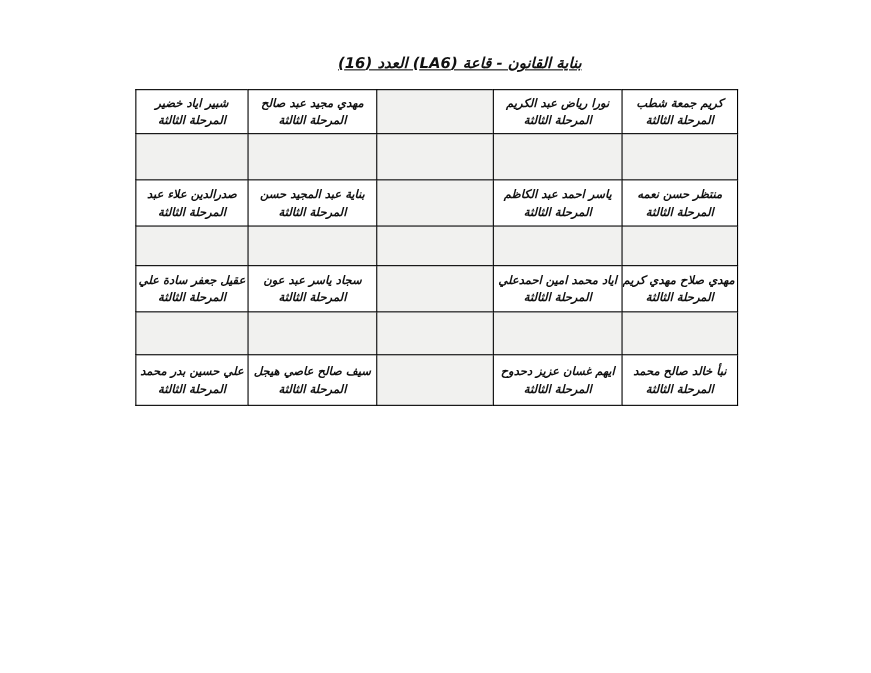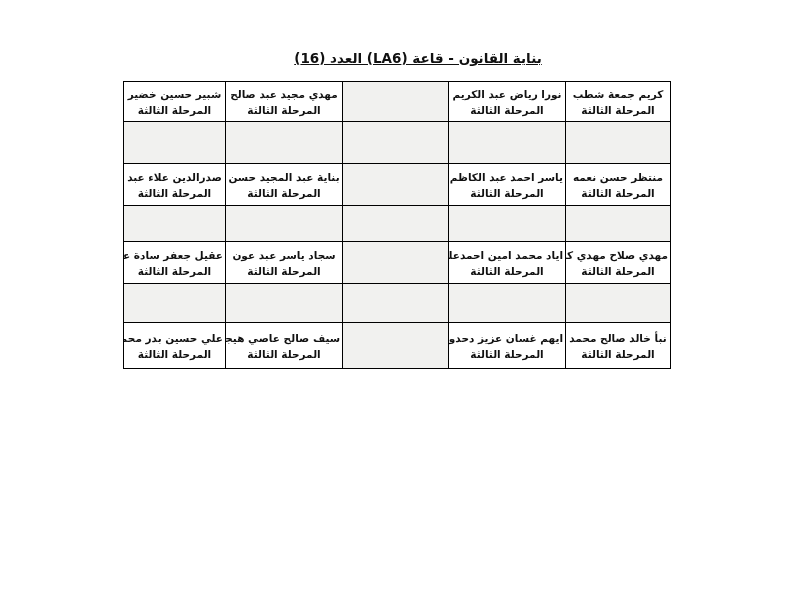--- a/index.html
+++ b/index.html
@@ -5,20 +5,21 @@
   * { margin: 0; padding: 0; box-sizing: border-box; }
   html, body { background: #ffffff; }
   .page {
     position: relative;
     width: 792px;
     height: 492px;
     background: #ffffff;
     overflow: hidden;
     font-family: "DejaVu Sans", sans-serif;
     color: #111111;
+    font-style: italic;
   }
   .doc-title {
     position: absolute;
     top: 50px;
     left: 0;
     width: 792px;
     text-align: center;
     direction: rtl;
     font-size: 13.5px;
     font-weight: bold;
@@ -85,21 +86,21 @@
           <td class="name-cell">
             <div class="student-name">نورا رياض عبد الكريم</div>
             <div class="student-stage">المرحلة الثالثة</div>
           </td>
           <td class="gap-cell"></td>
           <td class="name-cell">
             <div class="student-name">مهدي مجيد عبد صالح</div>
             <div class="student-stage">المرحلة الثالثة</div>
           </td>
           <td class="name-cell">
-            <div class="student-name">شبير حسين خضير</div>
+            <div class="student-name">شبير اياد خضير</div>
             <div class="student-stage">المرحلة الثالثة</div>
           </td>
         </tr>
 
         <tr class="h42">
           <td class="gap-cell"></td>
           <td class="gap-cell"></td>
           <td class="gap-cell"></td>
           <td class="gap-cell"></td>
           <td class="gap-cell"></td>

